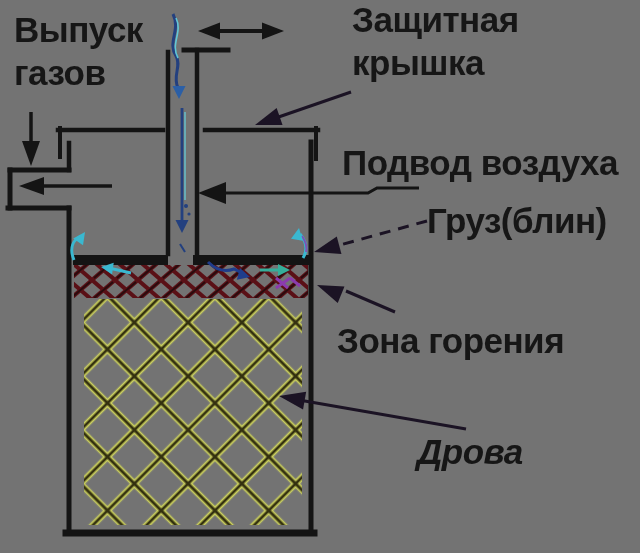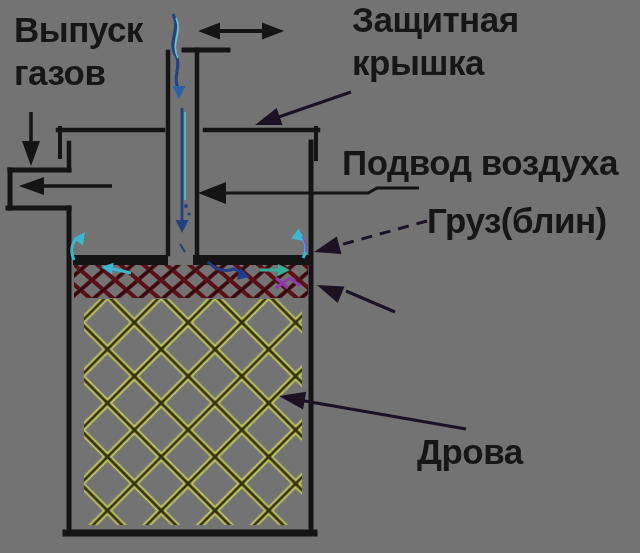--- a/index.html
+++ b/index.html
@@ -18,21 +18,21 @@
     line-height:43px;
     letter-spacing:-0.5px;
     color:#161616;
     white-space:normal;
   }
   .lbl-gas      {left:14px;  top:8px;   width:160px;}
   .lbl-cover    {left:352px; top:-2px;  width:225px;}
   .lbl-air      {left:342px; top:141px; width:300px; white-space:nowrap;}
   .lbl-weight   {left:427px; top:199px; width:220px; white-space:nowrap;}
   .lbl-burn     {left:337px; top:319px; width:260px; white-space:nowrap;}
-  .lbl-wood     {left:417px; top:430px; width:160px; white-space:nowrap;}
+  .lbl-wood     {left:417px; top:430px; width:160px; white-space:nowrap;font-style:italic;}
 </style>
 </head>
 <body>
 
 <div class="stage">
 
   <svg width="640" height="553" viewBox="0 0 640 553">
     <defs>
       <pattern id="woodHatch" width="38" height="38" patternUnits="userSpaceOnUse" patternTransform="rotate(45 0 0)">
         <path d="M0 19 H38" stroke="#cbd05f" stroke-width="6.5" fill="none"></path>
@@ -170,15 +170,16 @@
         <path d="M260 270 h22" stroke="#35ae9a" stroke-width="3"></path>
         <polygon points="0,0 12,-6 12,6" transform="translate(290,270) rotate(180)" fill="#35ae9a" stroke="none"></polygon>
       </g>
     </g>
   </svg>
 
   <div class="lbl lbl-gas">Выпуск газов</div>
   <div class="lbl lbl-cover">Защитная крышка</div>
   <div class="lbl lbl-air">Подвод воздуха</div>
   <div class="lbl lbl-weight">Груз(блин)</div>
+  <div class="lbl lbl-burn">Зона горения</div>
   <div class="lbl lbl-wood">Дрова</div>
 
 </div>
 
 </body></html>

